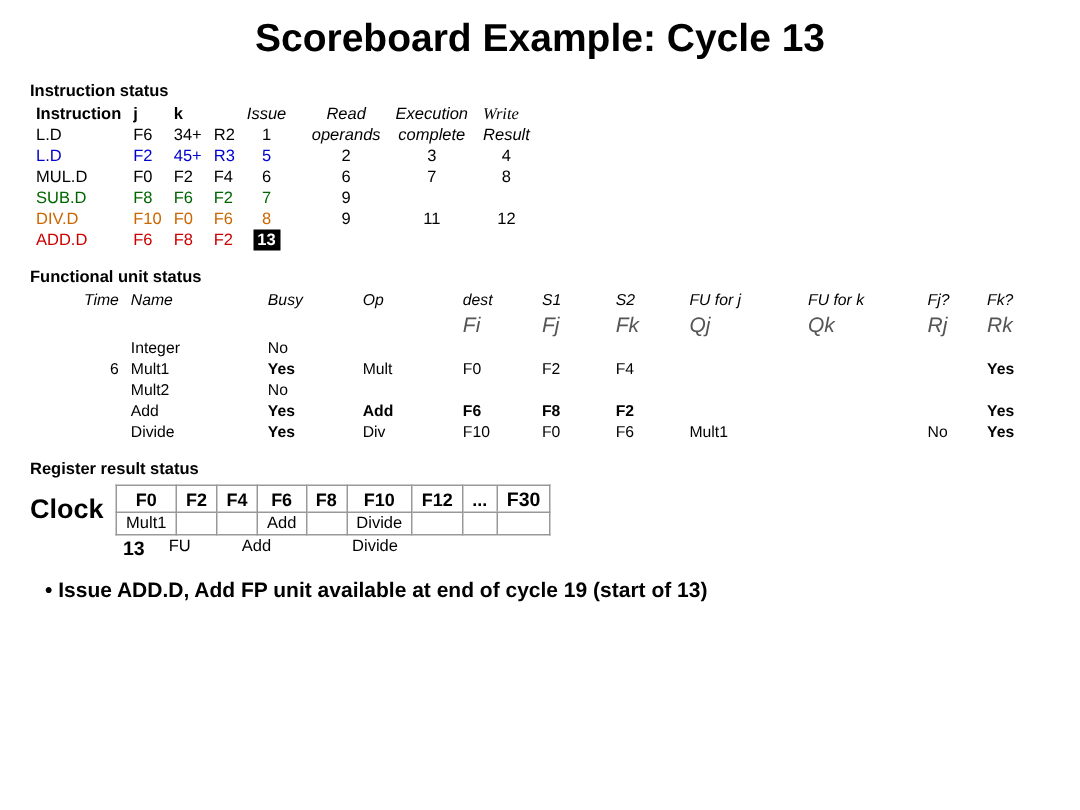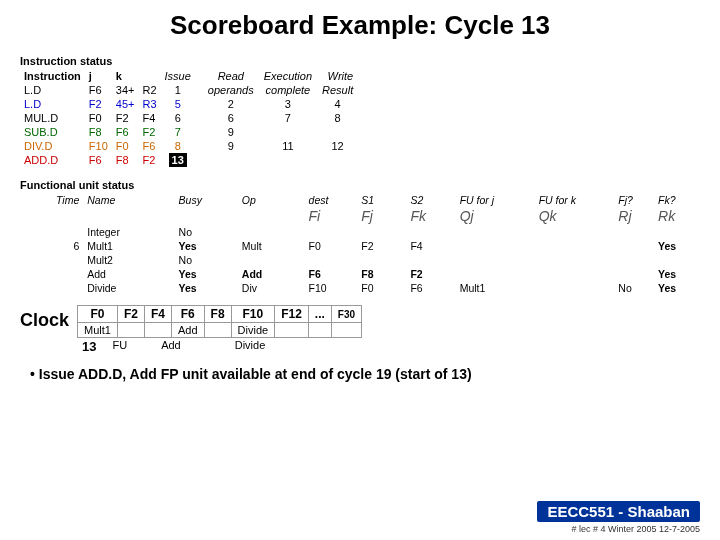--- a/index.html
+++ b/index.html
@@ -185,21 +185,21 @@
           </tbody>
         </table>
       </div>
 
       <div style="margin-left:8px; margin-top:18px;">
         <table class="exec-table">
           <thead>
             <tr>
               <td style="font-style:italic; text-align:center;" colspan="2">Read</td>
               <td style="font-style:italic; text-align:center;">Execution</td>
-              <td style="font-style:italic; text-align:right;">Write</td>
+              <td style="font-style:italic; text-align:left;font-family:Liberation Serif, serif;">Write</td>
             </tr>
             <tr>
               <td colspan="2" style="font-style:italic; text-align:center;">operands</td>
               <td style="font-style:italic; text-align:center;">complete</td>
               <td style="font-style:italic; text-align:center;margin-top:11px;">Result</td>
             </tr>
           </thead>
           <tbody>
             <tr>
               <td colspan="2">2</td>
@@ -331,34 +331,35 @@
             <td>Mult1</td>
             <td></td>
             <td>No</td>
             <td class="fu-yes">Yes</td>
           </tr>
         </tbody>
       </table>
     </div>
 
     <div style="margin-top:4px;">
+      <div class="section-label">Register result status</div>
       <div style="display:flex; align-items:center; gap:8px;">
         <div style="font-size:18px; font-weight:bold;">Clock</div>
         <table class="reg-table">
           <thead>
             <tr>
               <td style="font-size:12px; font-weight:bold; border:1px solid #999;">F0</td>
               <td style="font-size:12px; font-weight:bold; border:1px solid #999;">F2</td>
               <td style="font-size:12px; font-weight:bold; border:1px solid #999;">F4</td>
               <td style="font-size:12px; font-weight:bold; border:1px solid #999;">F6</td>
               <td style="font-size:12px; font-weight:bold; border:1px solid #999;">F8</td>
               <td style="font-size:12px; font-weight:bold; border:1px solid #999;">F10</td>
               <td style="font-size:12px; font-weight:bold; border:1px solid #999;">F12</td>
               <td style="font-size:12px; font-weight:bold; border:1px solid #999; border-left:none; border-right:none;">...</td>
-              <td style="font-size:10px; font-weight:bold; border:1px solid #999;margin-top:32px;">F30</td>
+              <td style="font-size:13px; font-weight:bold; border:1px solid #999;margin-top:32px;">F30</td>
             </tr>
             <tr>
               <td style="border:1px solid #999;">Mult1</td>
               <td style="border:1px solid #999;"></td>
               <td style="border:1px solid #999;"></td>
               <td style="border:1px solid #999;">Add</td>
               <td style="border:1px solid #999;"></td>
               <td style="border:1px solid #999;">Divide</td>
               <td style="border:1px solid #999;"></td>
               <td style="border:1px solid #999; border-left:none; border-right:none;"></td>
@@ -372,17 +373,13 @@
         <span>FU</span>
         <span style="margin-left:30px;">Add</span>
         <span style="margin-left:50px;">Divide</span>
       </div>
     </div>
 
     <div class="bullet-text">• Issue ADD.D,  Add FP unit available at end of cycle 19 (start of 13)</div>
 
   </div>
 
-  <div class="footer-bar">
-    <div class="eecc-badge">EECC551 - Shaaban</div>
-    <div class="footer-small">#  lec # 4  Winter 2005   12-7-2005</div>
-  </div>
 </div>
 
 </body></html>

